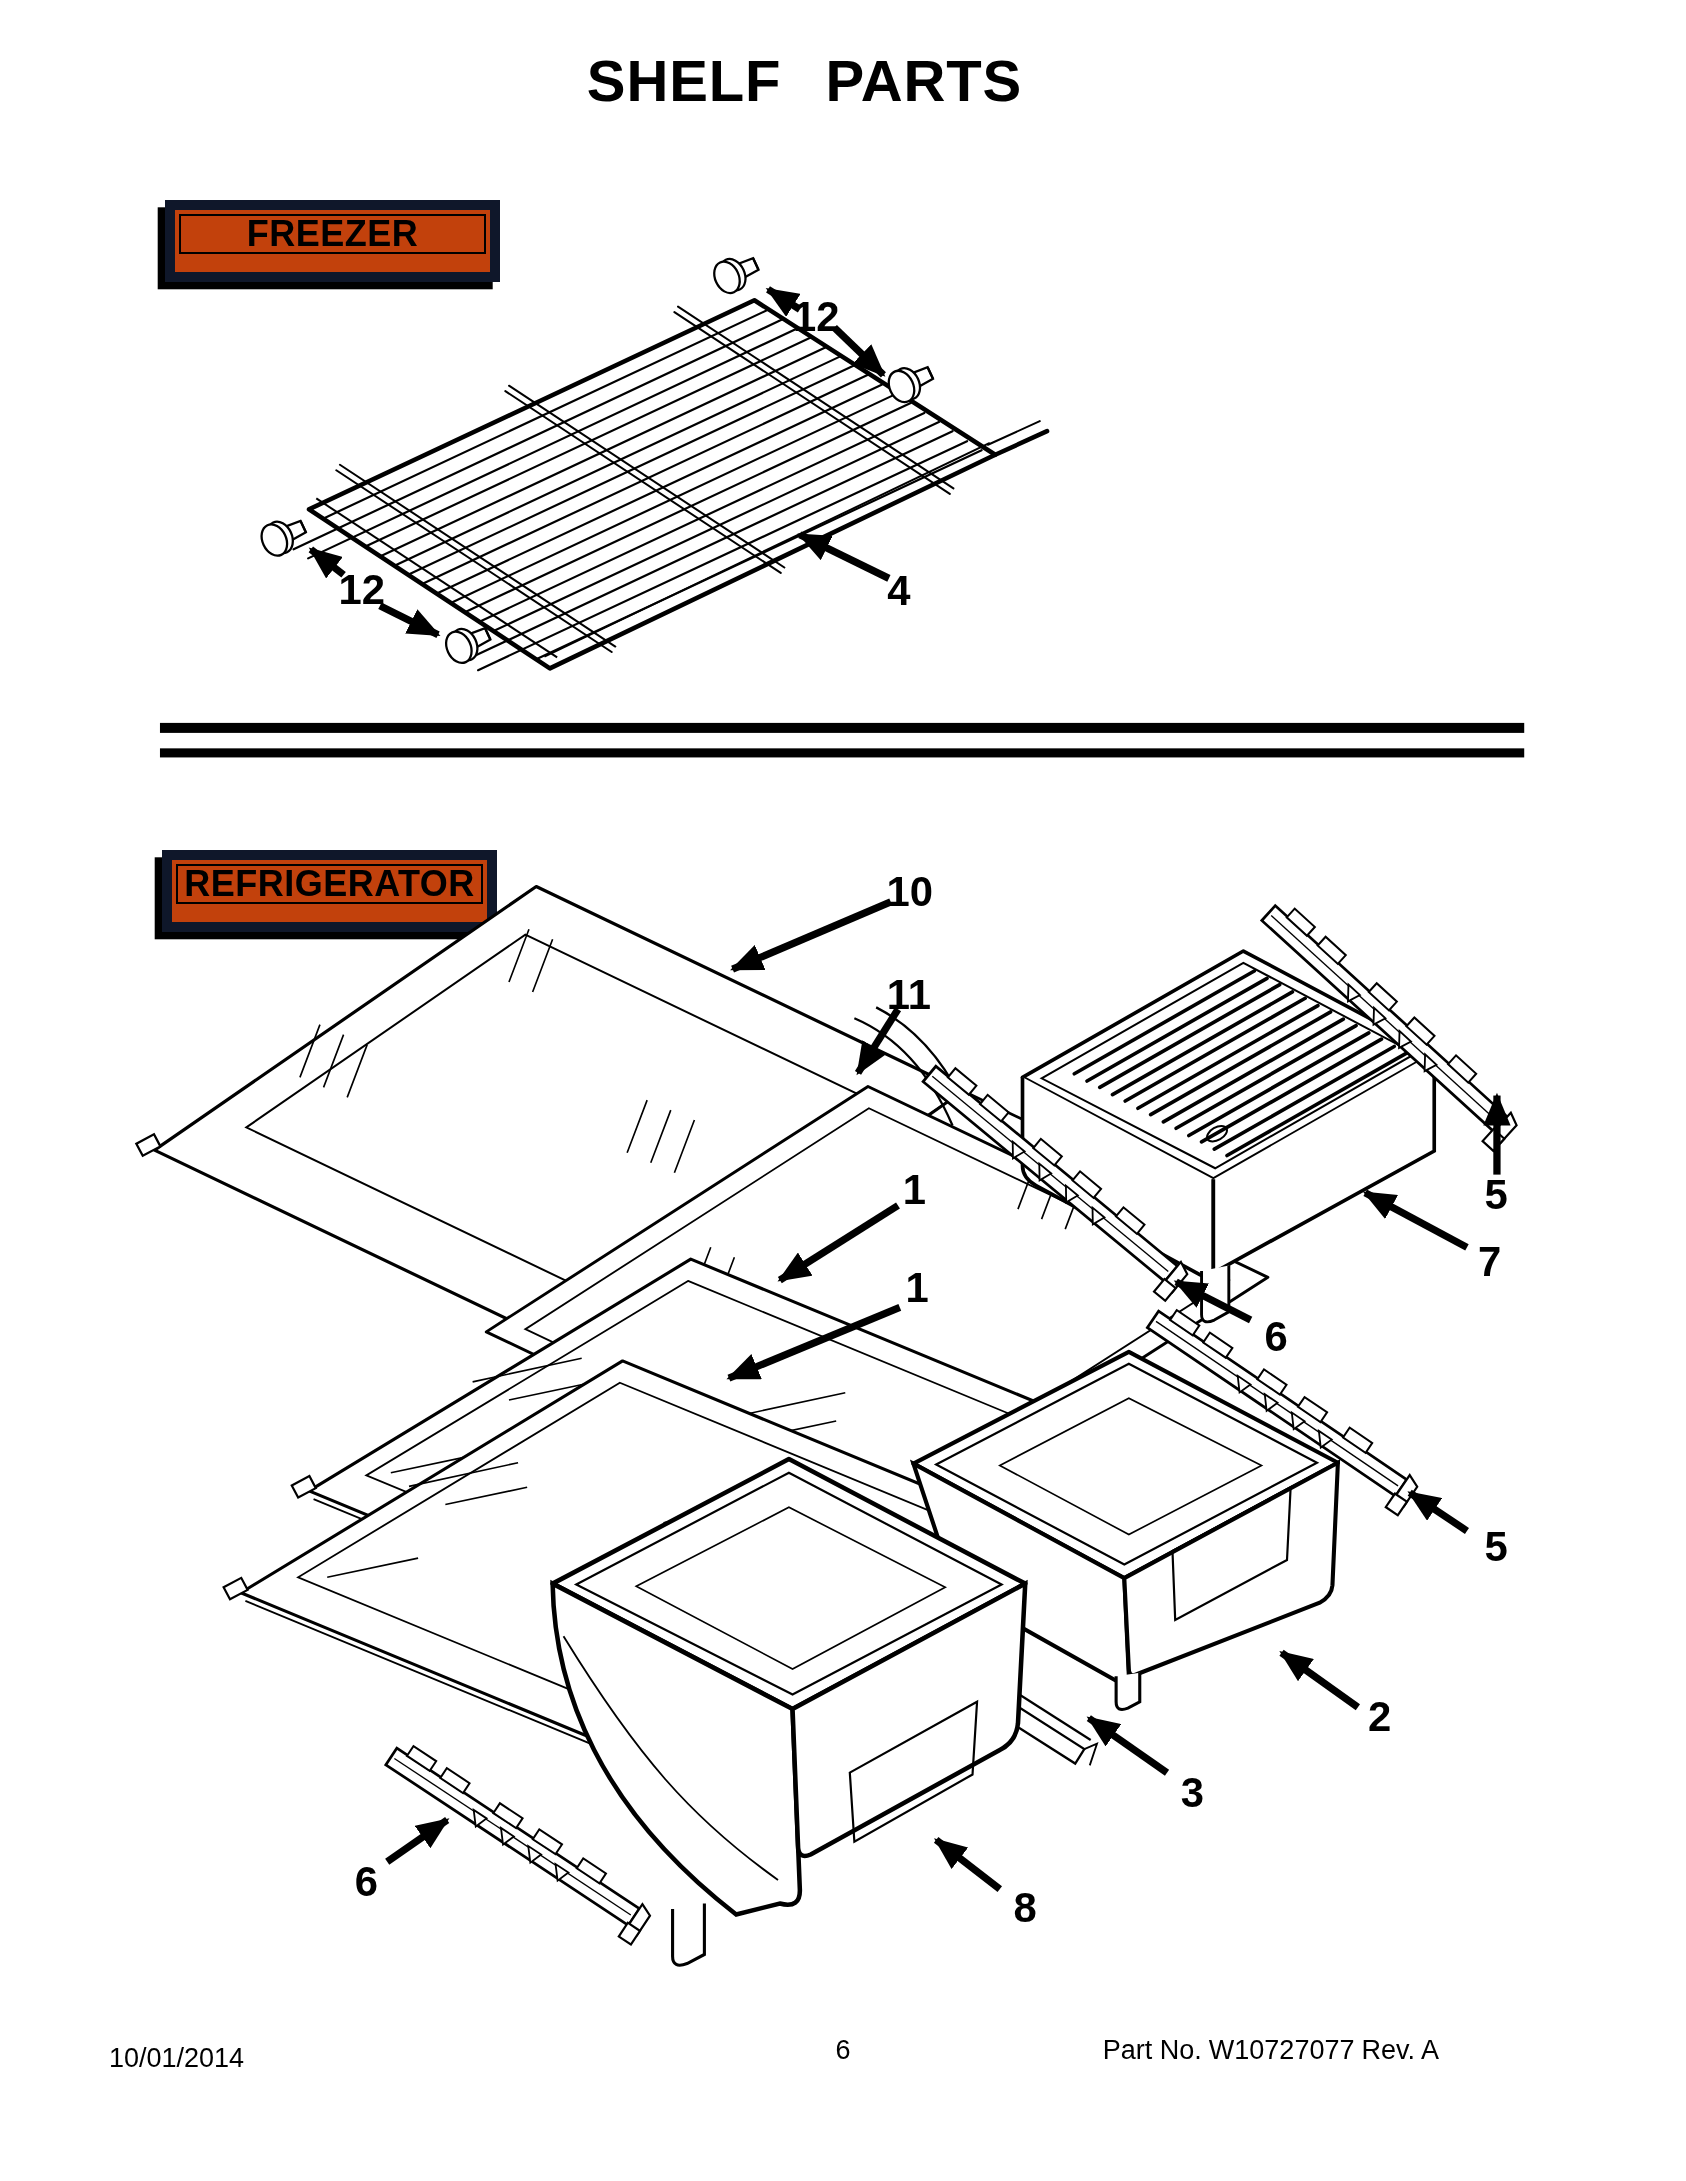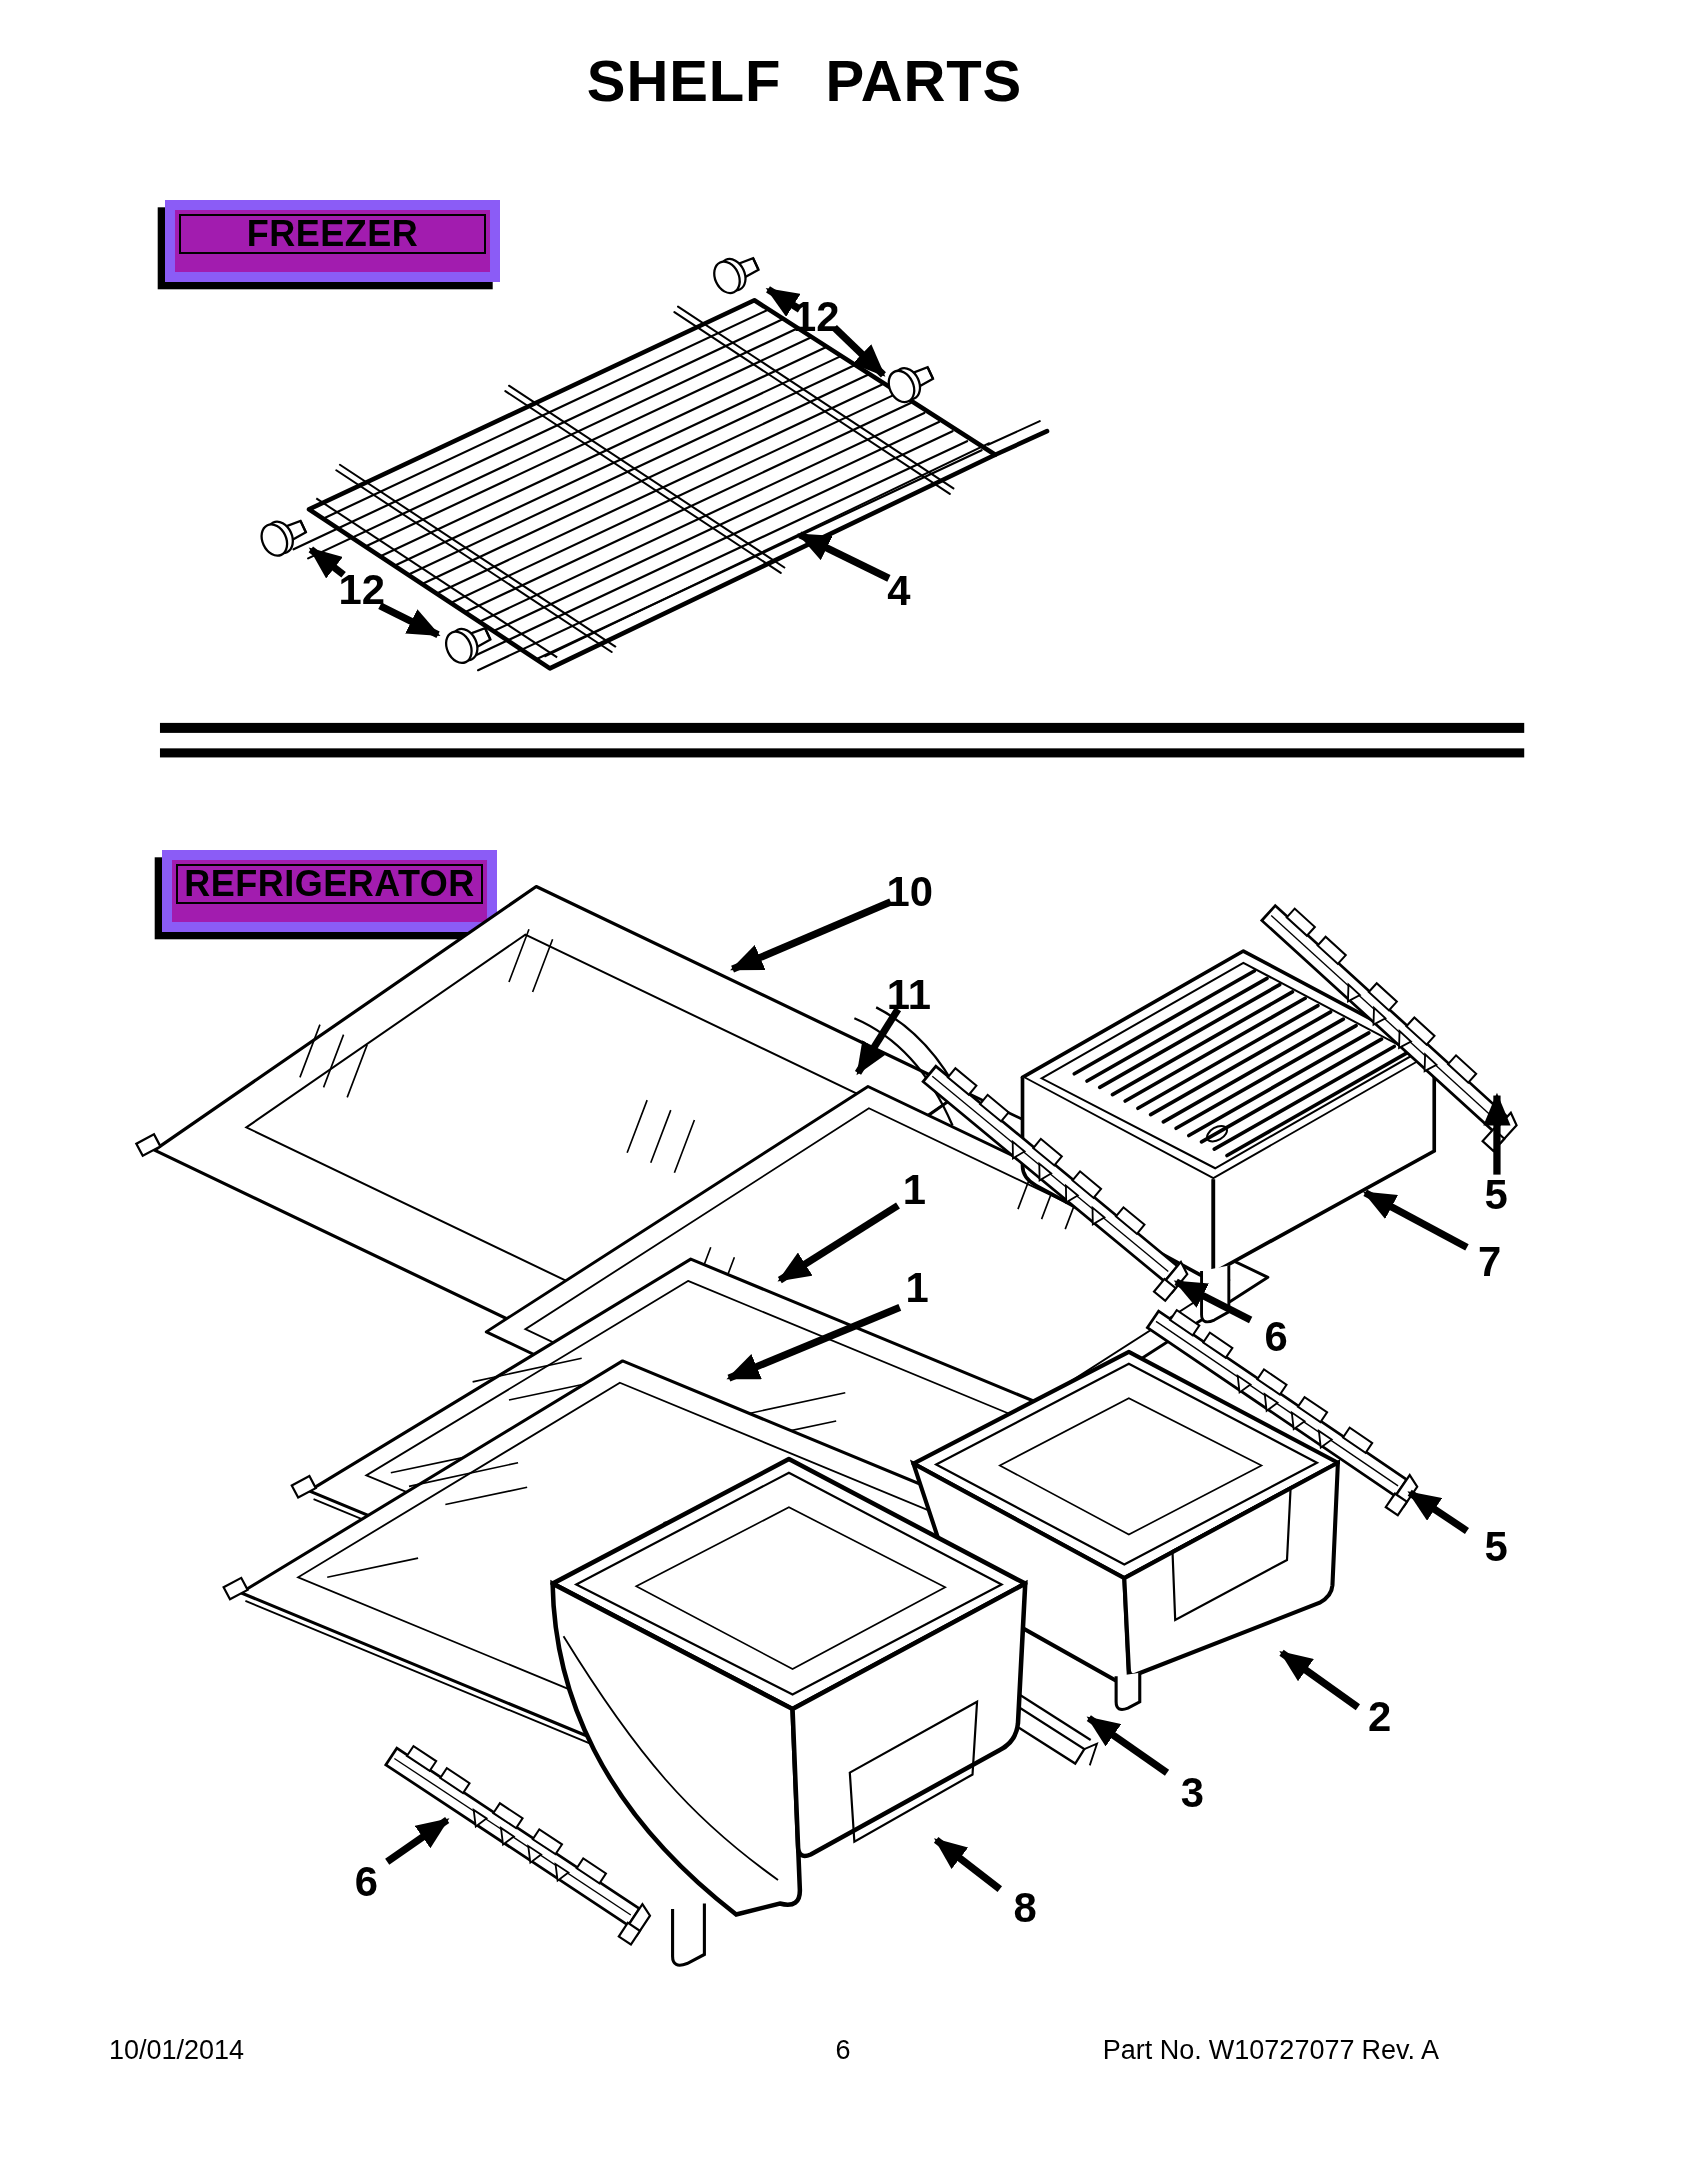--- a/index.html
+++ b/index.html
@@ -5,30 +5,30 @@
   html,body{margin:0;padding:0;}
   body{
     width:1686px;height:2182px;position:relative;background:#ffffff;
     font-family:"Liberation Sans", sans-serif;color:#000;overflow:hidden;
   }
   .page-title{
     position:absolute;left:0;top:47px;width:1609px;text-align:center;
     font-size:58px;font-weight:bold;letter-spacing:0.9px;word-spacing:27px;color:#000;
   }
   .label-box{
-    position:absolute;border:10px solid #8b5cf6;box-shadow:-7.3px 7.3px 0 0 #000;background:#a21caf;
+    position:absolute;border:10px solid #0f172a;box-shadow:-7.3px 7.3px 0 0 #000;background:#c2410c;
   }
   .label-box-inner{
     border:2.7px solid #000;margin:3.6px;height:36px;display:flex;align-items:center;justify-content:center;
     font-size:36px;font-weight:bold;letter-spacing:0.5px;
   }
   .label-freezer{left:165px;top:200px;width:315px;height:62px;}
   .label-refrigerator{left:162px;top:850px;width:315px;height:62px;}
   .footer{position:absolute;left:0;top:2035px;width:1686px;height:40px;font-size:27px;}
-  .footer-date{position:absolute;left:109px;top:0;}
+  .footer-date{position:absolute;left:109px;top:8px;}
   .footer-page{position:absolute;left:0;width:1686px;text-align:center;top:0;}
   .footer-part{position:absolute;right:247px;top:0;display:flex;gap:7px;}
   svg{position:absolute;left:0;top:0;}
   svg text.callout{font-family:"Liberation Sans",sans-serif;font-size:46px;font-weight:bold;}
 </style>
 </head>
 <body>
 
 <div class="page-title">SHELF PARTS</div>
 

